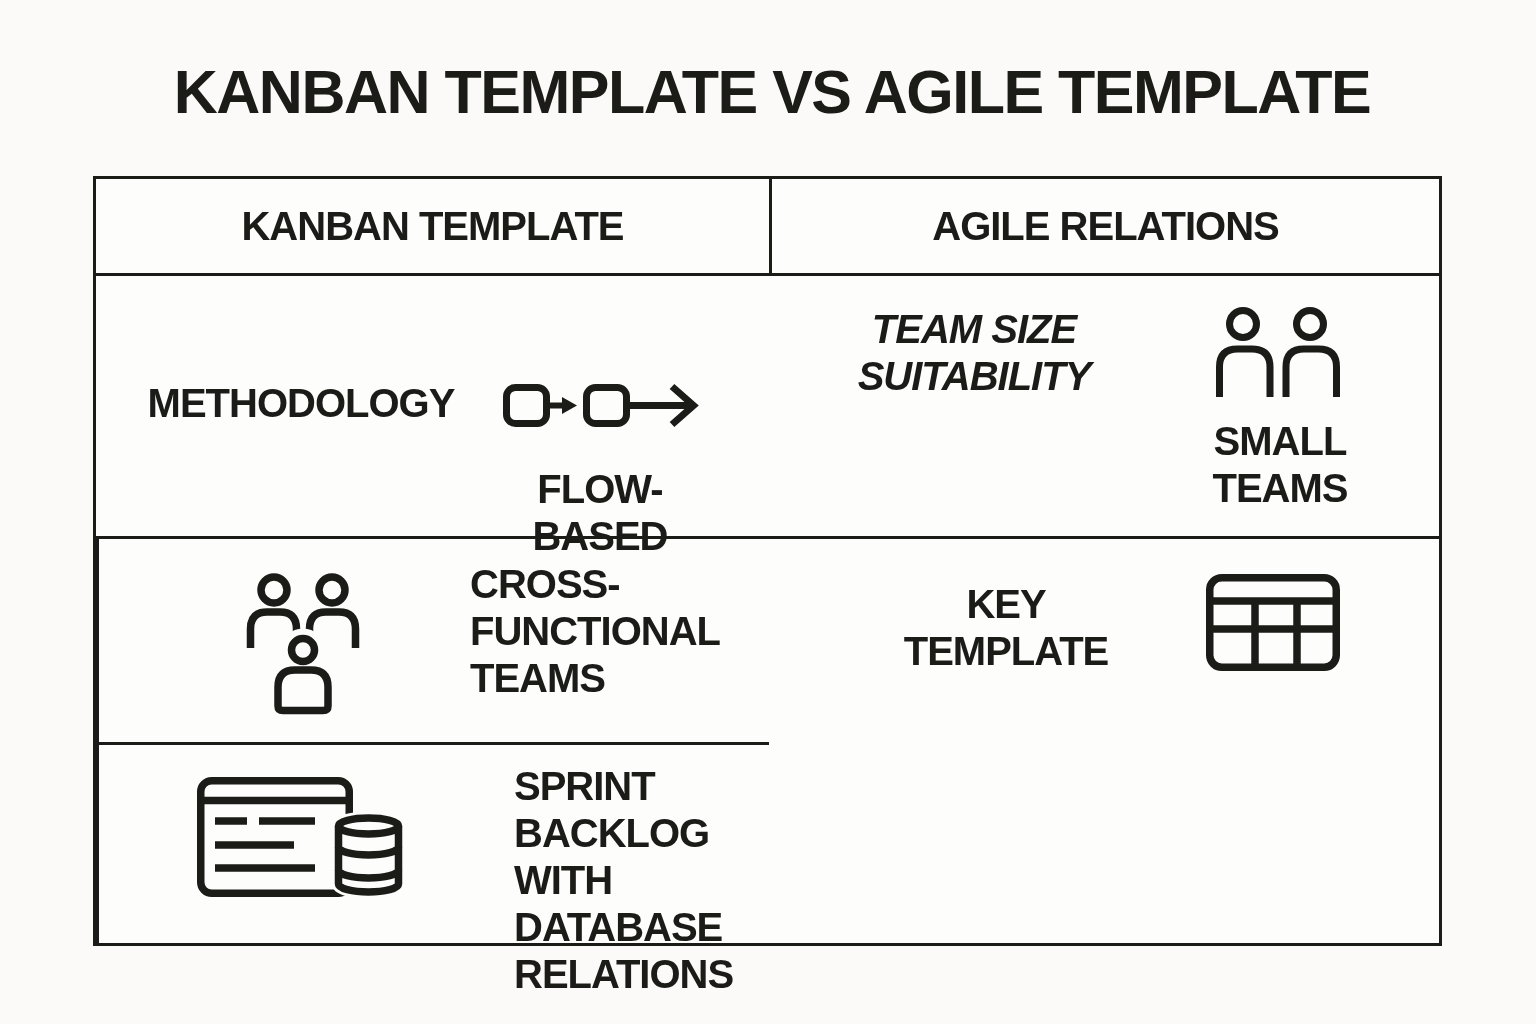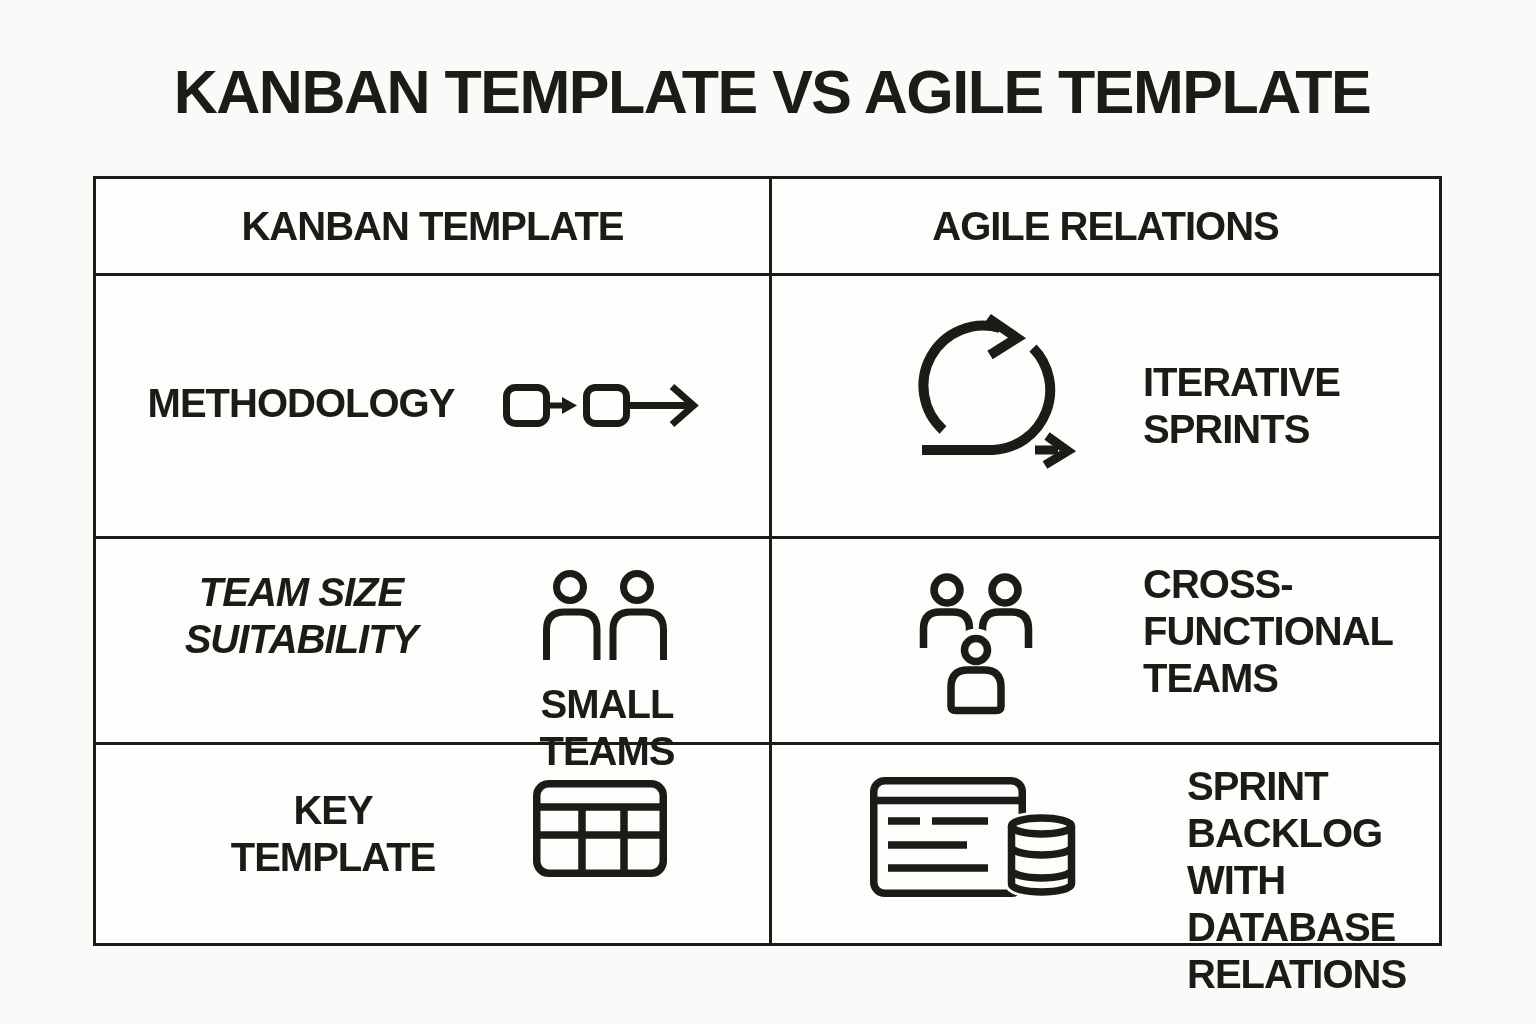--- a/index.html
+++ b/index.html
@@ -90,31 +90,21 @@
     <div class="cell c1 bt">
       <div class="abs txt center r1l-label">METHODOLOGY</div>
       <svg class="abs r1l-icon" viewBox="0 0 194 43" aria-hidden="true">
         <rect class="st" x="3.5" y="3.5" width="40" height="36" rx="9" stroke-width="7"></rect>
         <line class="st" x1="47" y1="21.5" x2="60" y2="21.5" stroke-width="6"></line>
         <polygon class="fillink" points="59,13 74,21.5 59,30"></polygon>
         <rect class="st" x="83.5" y="3.5" width="40" height="36" rx="9" stroke-width="7"></rect>
         <line class="st" x1="127" y1="21.5" x2="186" y2="21.5" stroke-width="7"></line>
         <polyline class="st" points="169,2.5 190.5,21.5 169,40.5" stroke-width="7"></polyline>
       </svg>
-    </div>
-    <div class="cell c2 bt">
-      <svg class="abs r1r-icon" viewBox="0 0 150 152" aria-hidden="true">
-        <path class="st" d="M 21 115 A 60 60 0 0 1 78 13" stroke-width="10"></path>
-        <polyline class="st" points="66,3 95,23 68,40" stroke-width="10"></polyline>
-        <path class="st" d="M 111 33 A 60 60 0 0 1 71 135 L 0 135" stroke-width="10"></path>
-        <line class="st" x1="113" y1="135" x2="136" y2="135" stroke-width="9"></line>
-        <polyline class="st" points="125,121 146,136 123,150" stroke-width="9"></polyline>
-      </svg>
-      <div class="abs txt r1r-val">ITERATIVE
-SPRINTS</div>
+      <div class="abs txt center r1l-cap">FLOW-BASED</div>
     </div>
 
     <div class="cell c1 bt">
       <div class="abs txt center r2l-label">TEAM SIZE
 SUITABILITY</div>
       <svg class="abs r2l-icon" viewBox="0 0 124 90" aria-hidden="true">
         <circle class="st" cx="27" cy="17" r="13.5" stroke-width="7"></circle>
         <circle class="st" cx="94" cy="17" r="13.5" stroke-width="7"></circle>
         <path class="st" d="M 3.5 90 V 60 Q 3.5 42 21.5 42 H 36 Q 54 42 54 60 V 90" stroke-width="7"></path>
         <path class="st" d="M 70 90 V 60 Q 70 42 88 42 H 102.5 Q 120.5 42 120.5 60 V 90" stroke-width="7"></path>

